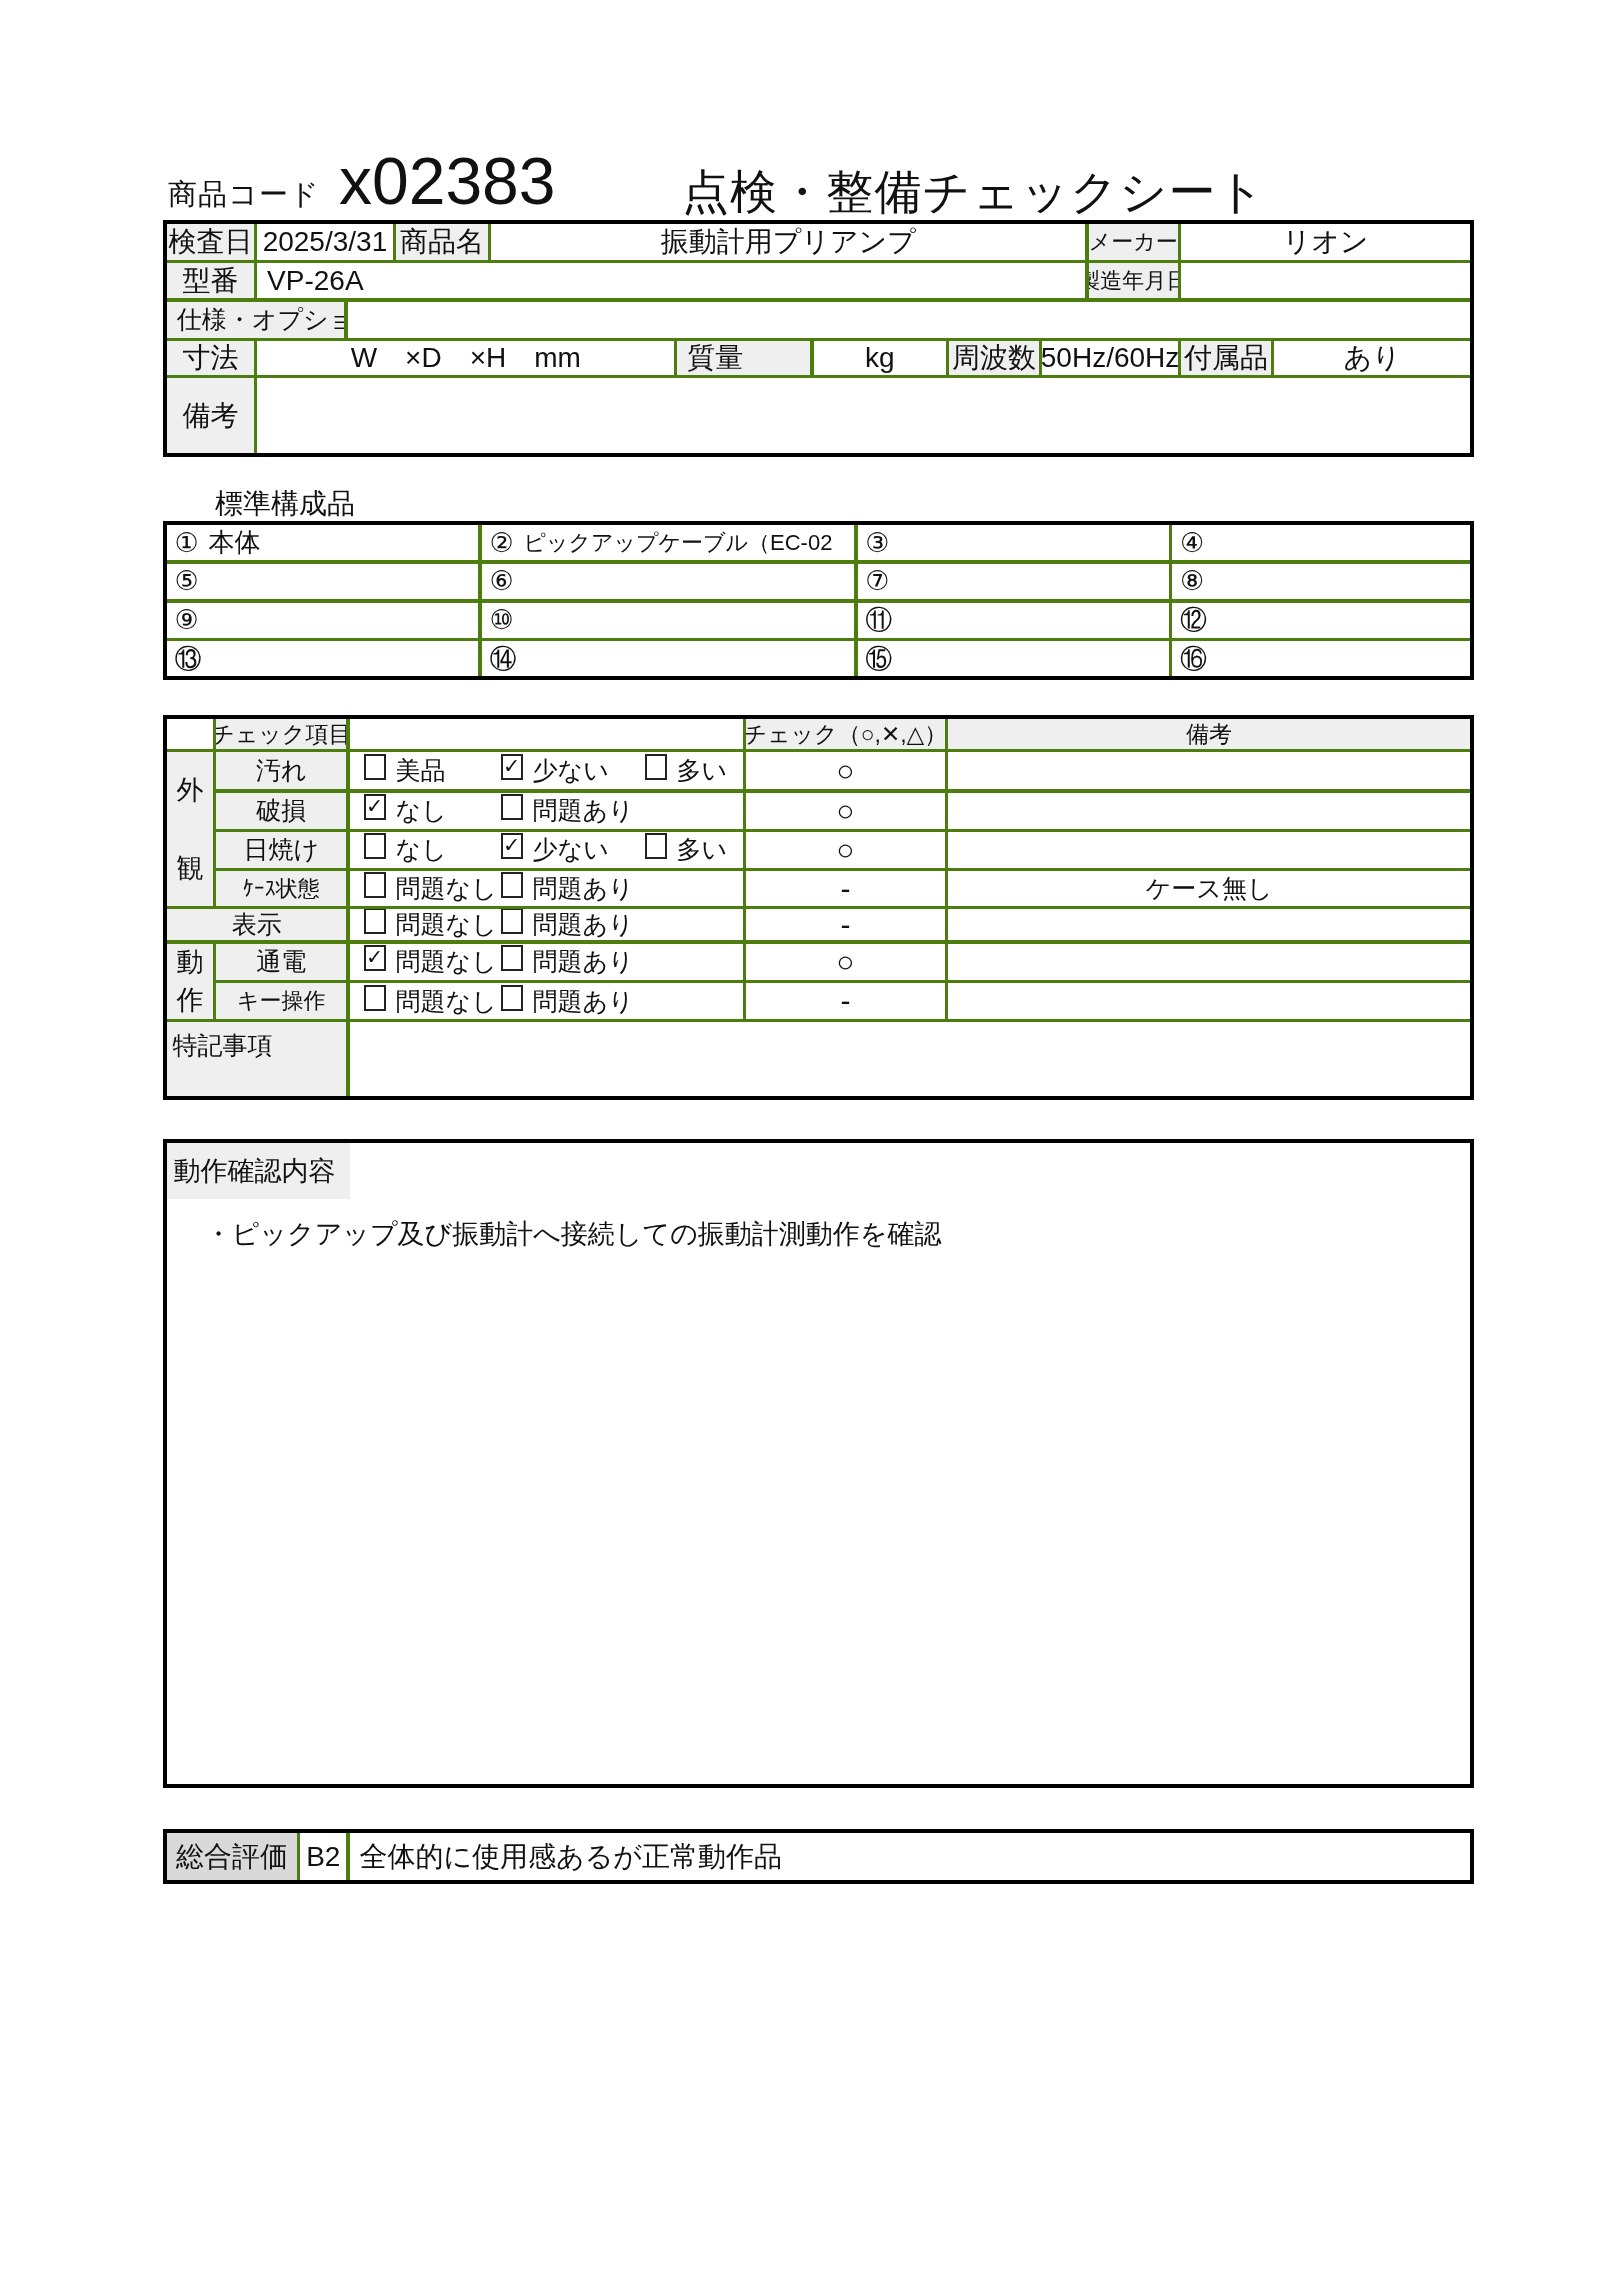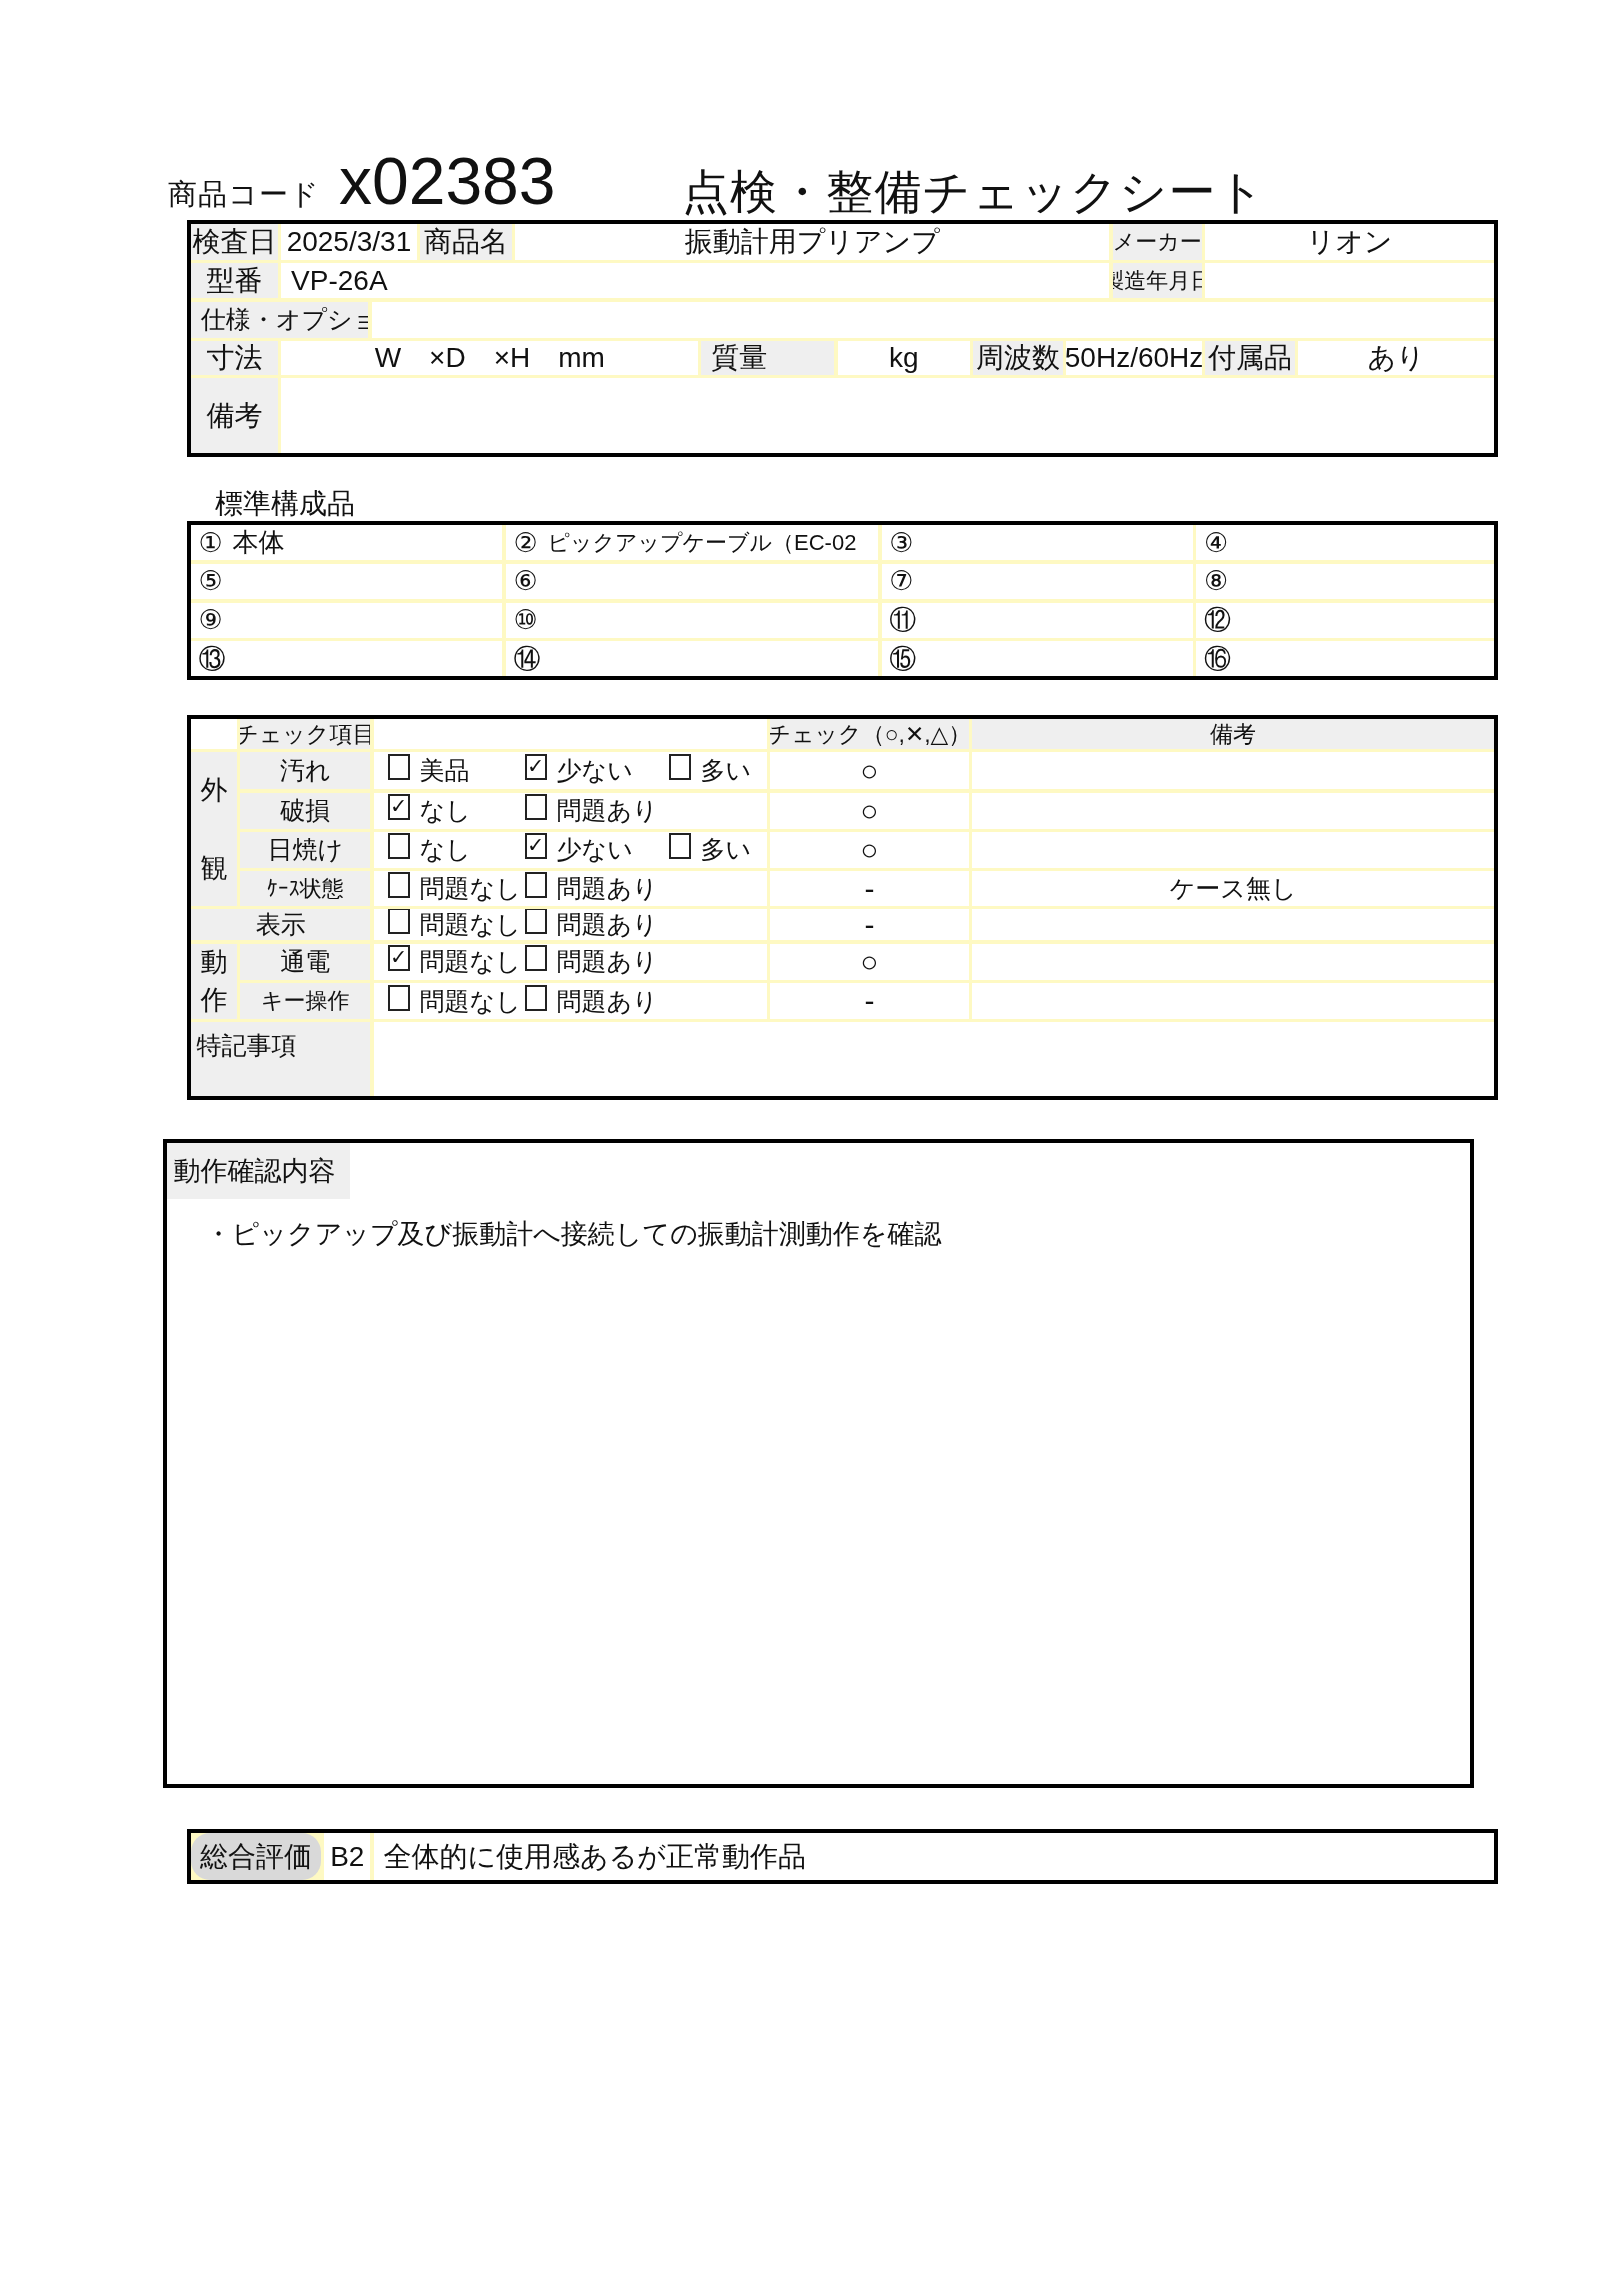--- a/index.html
+++ b/index.html
@@ -7,25 +7,25 @@
     position:relative;width:1623px;height:2295px;background:#fff;
     font-family:"Liberation Sans","DejaVu Sans",sans-serif;color:#111;
     overflow:hidden;
   }
   .abs{position:absolute;}
   
   .code-label{left:168px;top:175px;font-size:29px;letter-spacing:1.1px;}
   .code-value{left:339px;top:148px;font-size:66px;line-height:1;}
   .doc-title{left:682px;top:161px;font-size:47px;letter-spacing:1.1px;white-space:nowrap;}
   
-  .grid{display:grid;background:#fef9c3;border:4.9px solid #000;box-sizing:border-box;margin-left:24px;}
+  .grid{display:grid;background:#4d7c0f;border:4.9px solid #000;box-sizing:border-box;}
   .cell{background:#fff;display:flex;align-items:center;justify-content:center;
         font-size:28px;white-space:nowrap;overflow:hidden;}
   .g{background:#efefef;}
-  .gd{background:#d9d9d9;border-radius:19px;}
+  .gd{background:#d9d9d9;}
   .left{justify-content:flex-start;padding-left:9.8px;}
   .topleft{align-items:flex-start;justify-content:flex-start;padding:6.5px 3.3px 0 5.4px;}
   .sm{font-size:22px;}
   .md{font-size:25px;}
   
   .info-grid{
     left:163px;top:220px;width:1311px;gap:3.3px;
     grid-template-columns:87px 87px 45px 92px 183px 133px 132px 90px 43px 89px 90px 1fr;
     grid-template-rows:36px 35px 36px 34px 75px;
   }

